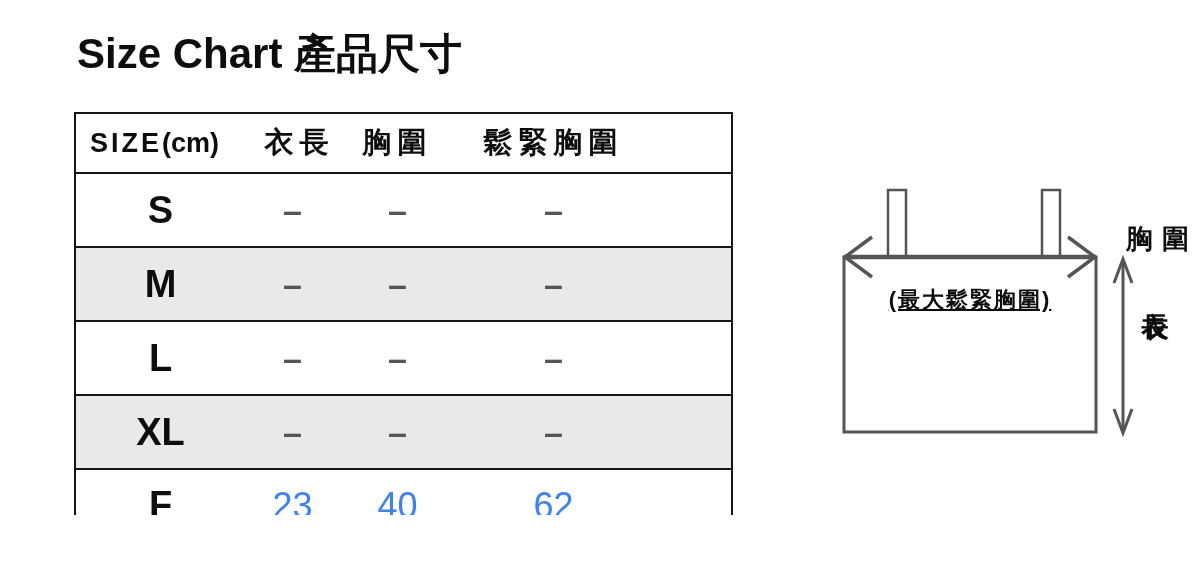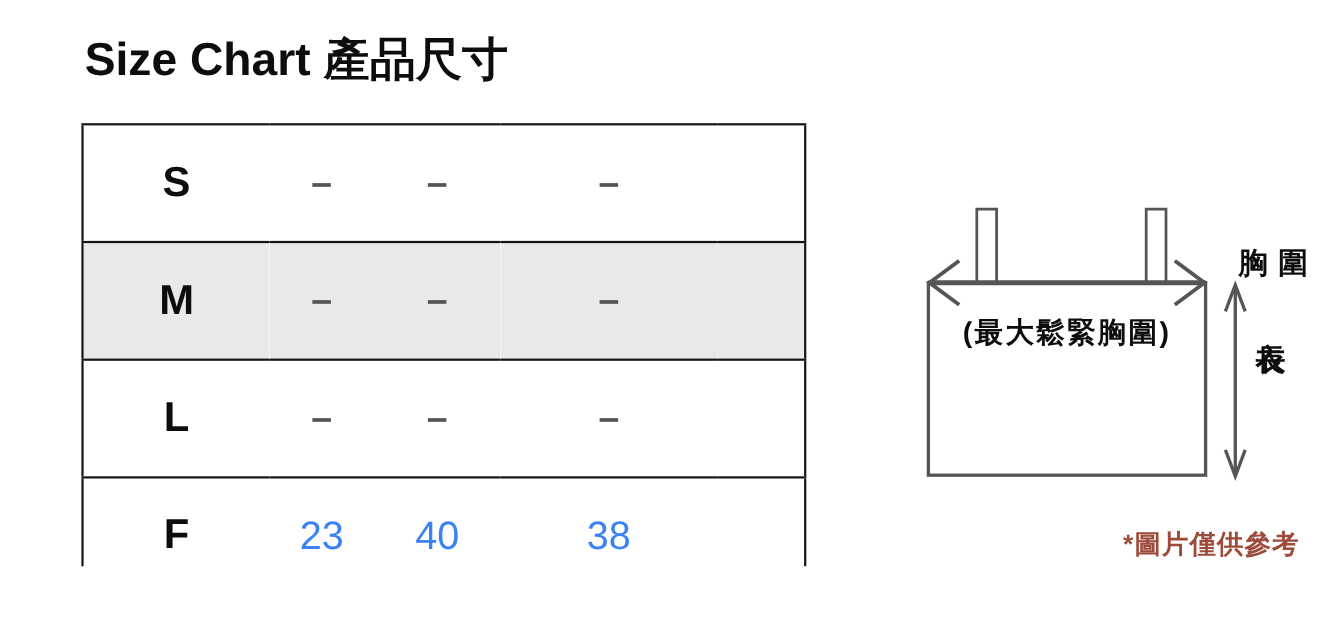--- a/index.html
+++ b/index.html
@@ -44,22 +44,22 @@
   .col-hdr.shift{padding-left:14px !important;}
   .size-cell{
     font-size:38px;font-weight:bold;color:#0d0d0d;
   }
   .val-cell{font-size:36px;color:#3b82f6;}
   .dash{color:#555;font-weight:bold;font-size:34px;}
   
   .diagram-svg{position:absolute;left:780px;top:170px;}
   .inside-label{
     position:absolute;left:803px;top:285px;width:252px;
-    text-align:center;font-size:26px;font-weight:bold;
-    letter-spacing:2px;color:#0d0d0d;white-space:nowrap;
+    text-align:center;font-size:22px;font-weight:bold;
+    letter-spacing:2px;color:#0d0d0d;white-space:nowrap;text-decoration:underline;
   }
   .chest-label{
     position:absolute;left:1085px;top:221px;
     font-size:27px;font-weight:bold;letter-spacing:9px;color:#0d0d0d;
     white-space:nowrap;
   }
   .length-label{
     position:absolute;left:1096px;top:290px;
     writing-mode:vertical-rl;text-orientation:upright;
     font-size:27px;font-weight:bold;letter-spacing:3px;color:#0d0d0d;
@@ -79,20 +79,27 @@
 
   <table class="size-table">
     <colgroup>
       <col style="width:170px">
         <col style="width:95px">
         <col style="width:115px">
         <col style="width:197px">
         <col style="width:80px">
     </colgroup>
     <tbody>
+        <tr class="hdr">
+      <td class="size-hdr-cell"><span>SIZE</span><span class="cm">(cm)</span></td>
+      <td class="col-hdr shift">衣長</td>
+      <td class="col-hdr">胸圍</td>
+      <td class="col-hdr">鬆緊胸圍</td>
+      <td></td>
+    </tr>
     <tr class="row">
       <td class="size-cell">S</td>
       <td class="val-cell dash">–</td>
       <td class="val-cell dash">–</td>
       <td class="val-cell dash">–</td>
       <td></td>
     </tr>
     <tr class="row shaded">
       <td class="size-cell">M</td>
       <td class="val-cell dash">–</td>
@@ -100,25 +107,32 @@
       <td class="val-cell dash">–</td>
       <td></td>
     </tr>
     <tr class="row">
       <td class="size-cell">L</td>
       <td class="val-cell dash">–</td>
       <td class="val-cell dash">–</td>
       <td class="val-cell dash">–</td>
       <td></td>
     </tr>
+    <tr class="row shaded">
+      <td class="size-cell">XL</td>
+      <td class="val-cell dash">–</td>
+      <td class="val-cell dash">–</td>
+      <td class="val-cell dash">–</td>
+      <td></td>
+    </tr>
     <tr class="row">
       <td class="size-cell">F</td>
       <td class="val-cell">23</td>
       <td class="val-cell">40</td>
-      <td class="val-cell">38</td>
+      <td class="val-cell">62</td>
       <td></td>
     </tr>
   </tbody>
     </table>
 
   <svg class="diagram-svg" width="400" height="300" viewBox="0 0 400 300">
 
     <rect x="23" y="87" width="252" height="175" fill="#ffffff" stroke="#555555" stroke-width="3"></rect>
 
     <path d="M67,87 L67,20 L85,20 L85,87" fill="none" stroke="#555555" stroke-width="2.5"></path>
@@ -130,15 +144,14 @@
 
     <line x1="302" y1="90" x2="302" y2="262" stroke="#555555" stroke-width="3"></line>
     <polyline points="293,113 302,89 311,113" fill="none" stroke="#555555" stroke-width="3"></polyline>
     <polyline points="293,239 302,263 311,239" fill="none" stroke="#555555" stroke-width="3"></polyline>
   </svg>
 
   <div class="inside-label">(最大鬆緊胸圍)</div>
   <div class="chest-label">胸圍</div>
   <div class="length-label">衣長</div>
 
-  <div class="ref-note">*圖片僅供參考</div>
 
 </div>
 
 </body></html>

